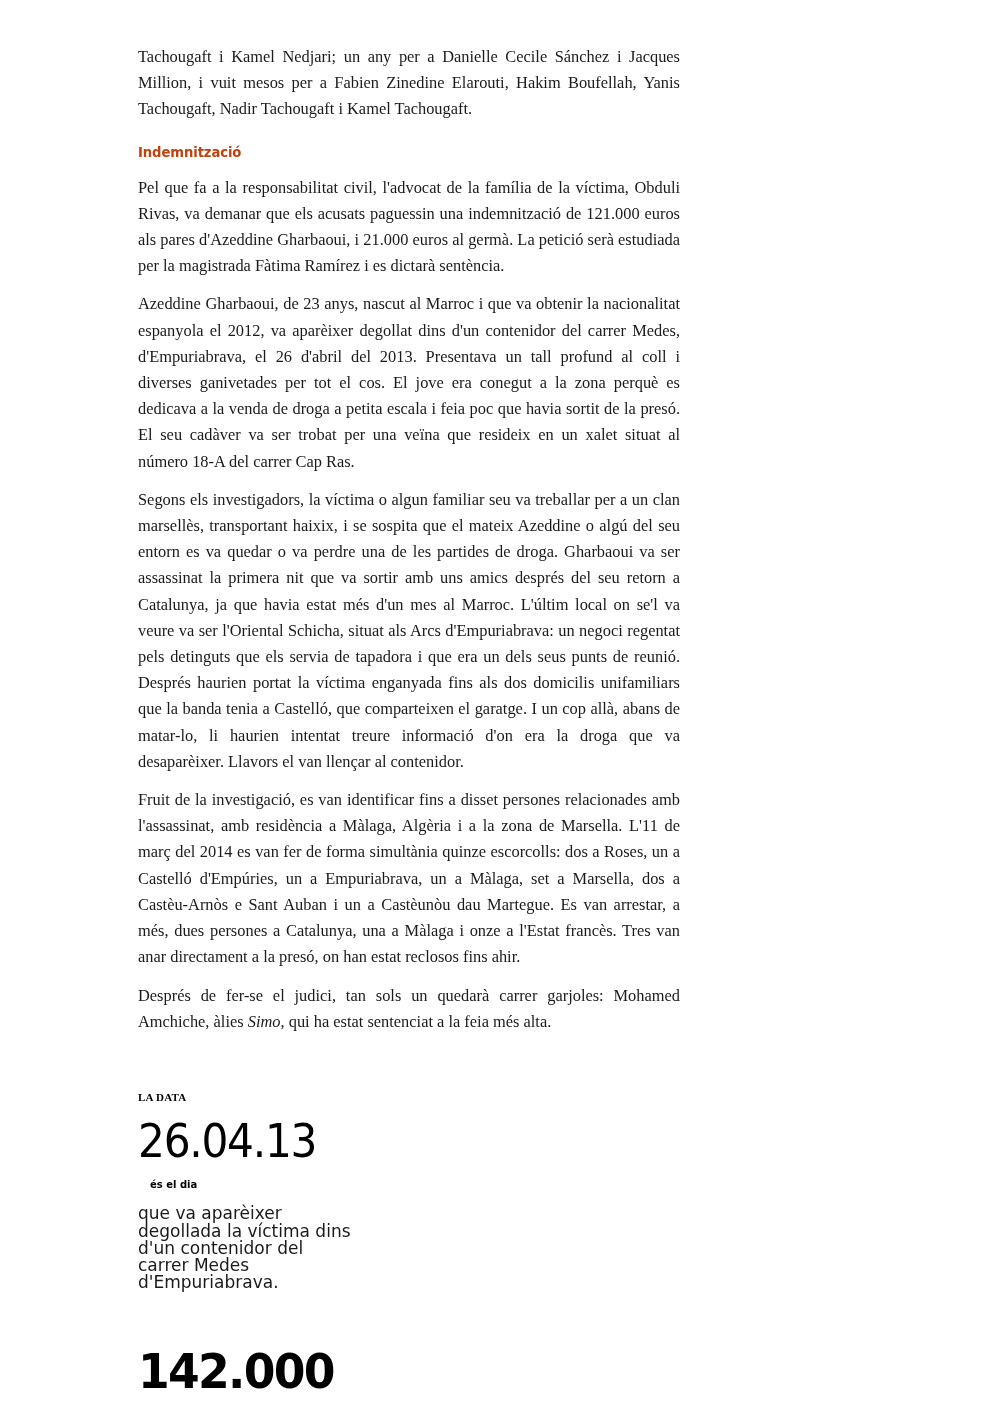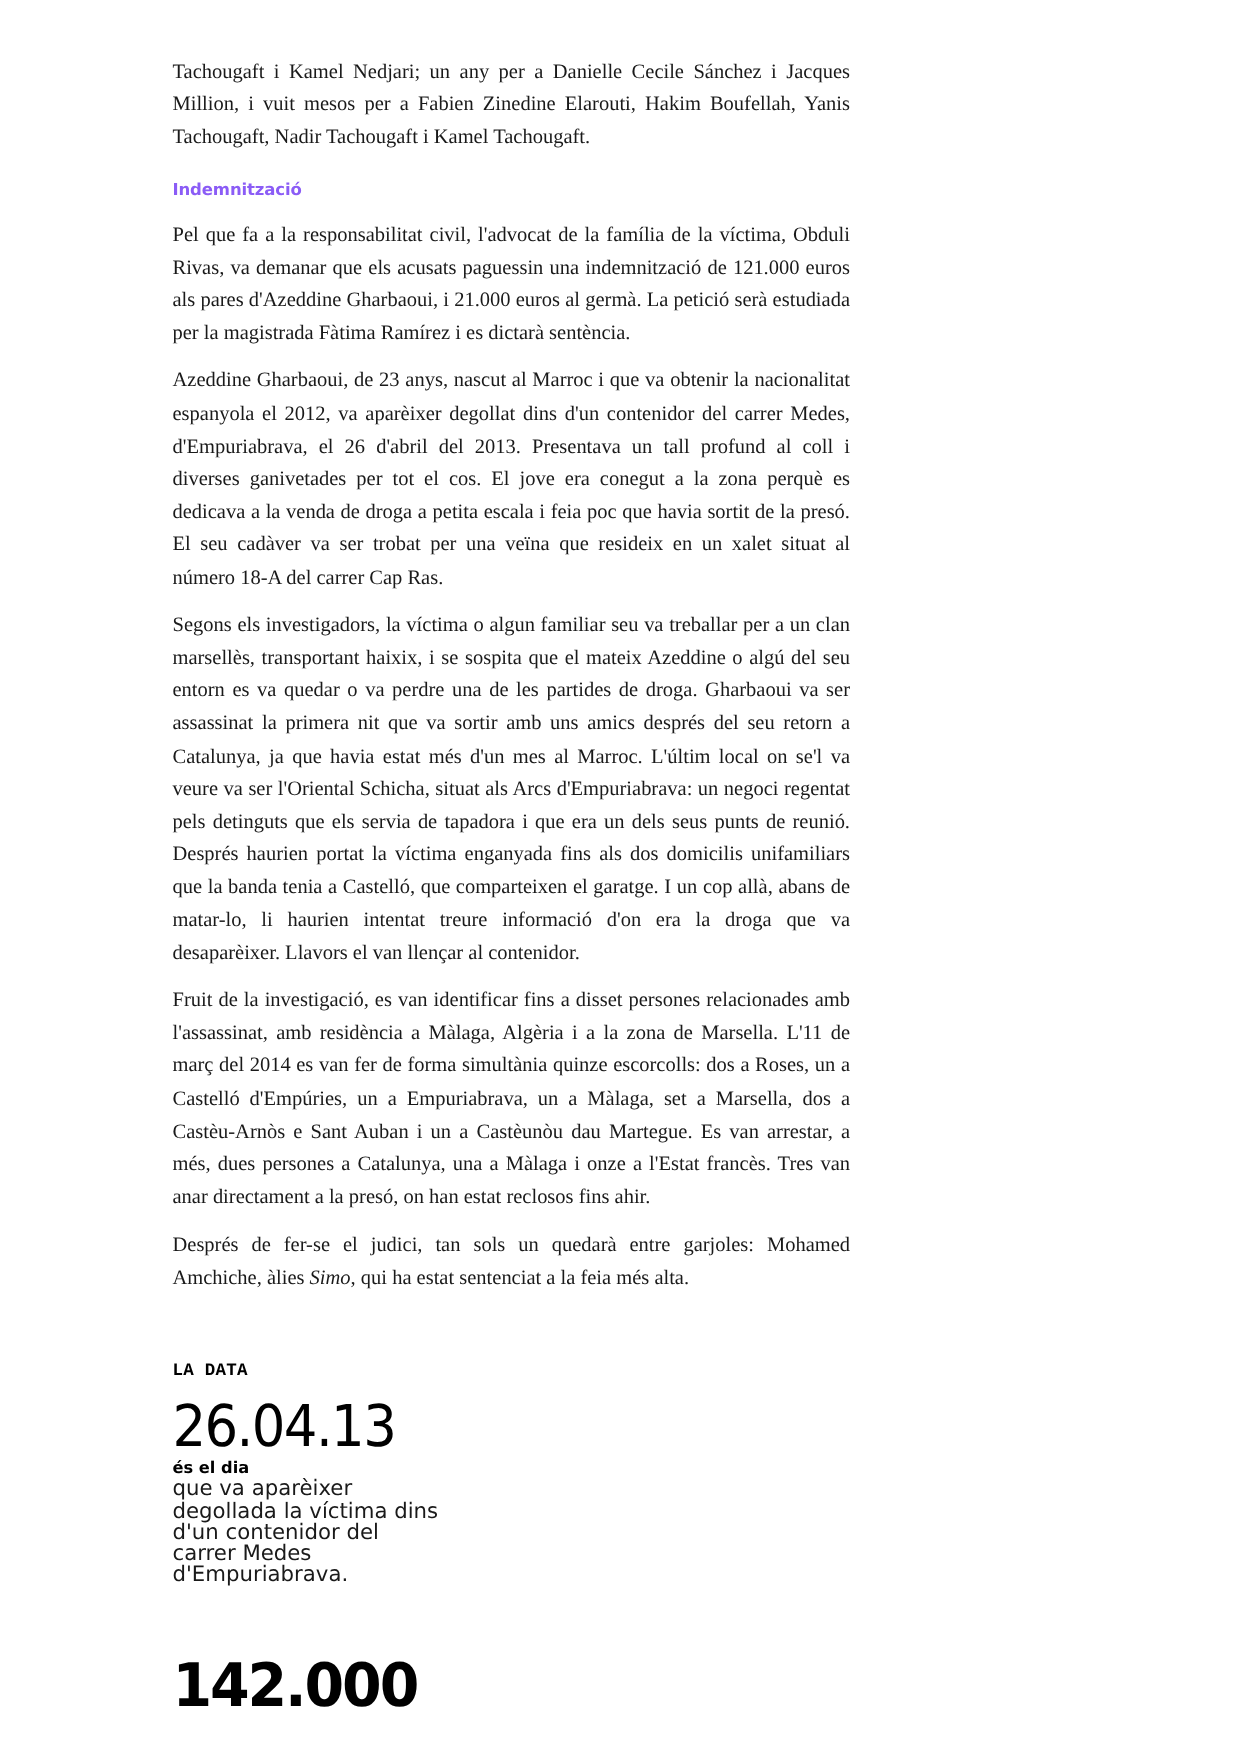--- a/index.html
+++ b/index.html
@@ -47,35 +47,35 @@
   }
   .para:last-child { margin-bottom: 0; }
   .para em { font-style: italic; margin-top: 20px; }
 
   
   .subhead {
     font-family: "DejaVu Sans", sans-serif;
     font-size: 13.2px;
     font-weight: 700;
     letter-spacing: -0.1px;
-    color: #8b5cf6;
+    color: #c2410c;
     margin: 22px 0 14px 0;
     line-height: 16px;
   }
 
   
   .factbox {
     margin-top: 52px;
   }
   .factbox.second {
     margin-top: 56px;
   }
   .factbox-kicker {
-    font-family: Liberation Mono, monospace;
-    font-size: 14px;
+    font-family: Liberation Serif, serif;
+    font-size: 11px;
     font-weight: 700;
     letter-spacing: 0.2px;
     line-height: 20px;
     color: #000000;
     margin: 0 0 10px 0;
   }
   .factbox-figure {
     font-family: "DejaVu Sans", sans-serif;
     font-weight: 400;
     font-size: 46px;
@@ -87,25 +87,25 @@
     transform-origin: left center;
   }
   .factbox-figure.heavy {
     font-weight: 700;
     font-size: 48px;
     letter-spacing: -1.8px;
     transform: scaleX(0.95);
   }
   .factbox-unit {
     font-family: "DejaVu Sans", sans-serif;
-    font-size: 13px;
+    font-size: 10px;
     font-weight: 700;
     line-height: 16.5px;
     color: #000000;
-    margin: 0;
+    margin: 12px;
   }
   .factbox-desc {
     font-family: "DejaVu Sans", sans-serif;
     font-size: 17px;
     font-weight: 400;
     line-height: 17.2px;
     color: #1a1a1a;
     margin: 0;
     white-space: pre-line;
     max-width: 230px;
@@ -122,21 +122,21 @@
     <h2 class="subhead">Indemnització</h2>
 
     <p class="para">Pel que fa a la responsabilitat civil, l'advocat de la família de la víctima, Obduli Rivas, va demanar que els acusats paguessin una indemnització de 121.000 euros als pares d'Azeddine Gharbaoui, i 21.000 euros al germà. La petició serà estudiada per la magistrada Fàtima Ramírez i es dictarà sentència.</p>
 
     <p class="para">Azeddine Gharbaoui, de 23 anys, nascut al Marroc i que va obtenir la nacionalitat espanyola el 2012, va aparèixer degollat dins d'un contenidor del carrer Medes, d'Empuriabrava, el 26 d'abril del 2013. Presentava un tall profund al coll i diverses ganivetades per tot el cos. El jove era conegut a la zona perquè es dedicava a la venda de droga a petita escala i feia poc que havia sortit de la presó. El seu cadàver va ser trobat per una veïna que resideix en un xalet situat al número 18-A del carrer Cap Ras.</p>
 
     <p class="para">Segons els investigadors, la víctima o algun familiar seu va treballar per a un clan marsellès, transportant haixix, i se sospita que el mateix Azeddine o algú del seu entorn es va quedar o va perdre una de les partides de droga. Gharbaoui va ser assassinat la primera nit que va sortir amb uns amics després del seu retorn a Catalunya, ja que havia estat més d'un mes al Marroc. L'últim local on se'l va veure va ser l'Oriental Schicha, situat als Arcs d'Empuriabrava: un negoci regentat pels detinguts que els servia de tapadora i que era un dels seus punts de reunió. Després haurien portat la víctima enganyada fins als dos domicilis unifamiliars que la banda tenia a Castelló, que comparteixen el garatge. I un cop allà, abans de matar-lo, li haurien intentat treure informació d'on era la droga que va desaparèixer. Llavors el van llençar al contenidor.</p>
 
     <p class="para">Fruit de la investigació, es van identificar fins a disset persones relacionades amb l'assassinat, amb residència a Màlaga, Algèria i a la zona de Marsella. L'11 de març del 2014 es van fer de forma simultània quinze escorcolls: dos a Roses, un a Castelló d'Empúries, un a Empuriabrava, un a Màlaga, set a Marsella, dos a Castèu-Arnòs e Sant Auban i un a Castèunòu dau Martegue. Es van arrestar, a més, dues persones a Catalunya, una a Màlaga i onze a l'Estat francès. Tres van anar directament a la presó, on han estat reclosos fins ahir.</p>
 
-    <p class="para"><span>Després de fer-se el judici, tan sols un quedarà entre garjoles: Mohamed Amchiche, àlies </span><em>Simo</em><span>, qui ha estat sentenciat a la feia més alta.</span></p>
+    <p class="para"><span>Després de fer-se el judici, tan sols un quedarà carrer garjoles: Mohamed Amchiche, àlies </span><em>Simo</em><span>, qui ha estat sentenciat a la feia més alta.</span></p>
 
     <div class="factbox">
       <div class="factbox-kicker">LA DATA</div>
       <div class="factbox-figure">26.04.13</div>
       <div class="factbox-unit">és el dia</div>
       <div class="factbox-desc">que va aparèixer
 degollada la víctima dins
 d'un contenidor del
 carrer Medes
 d'Empuriabrava.</div>

